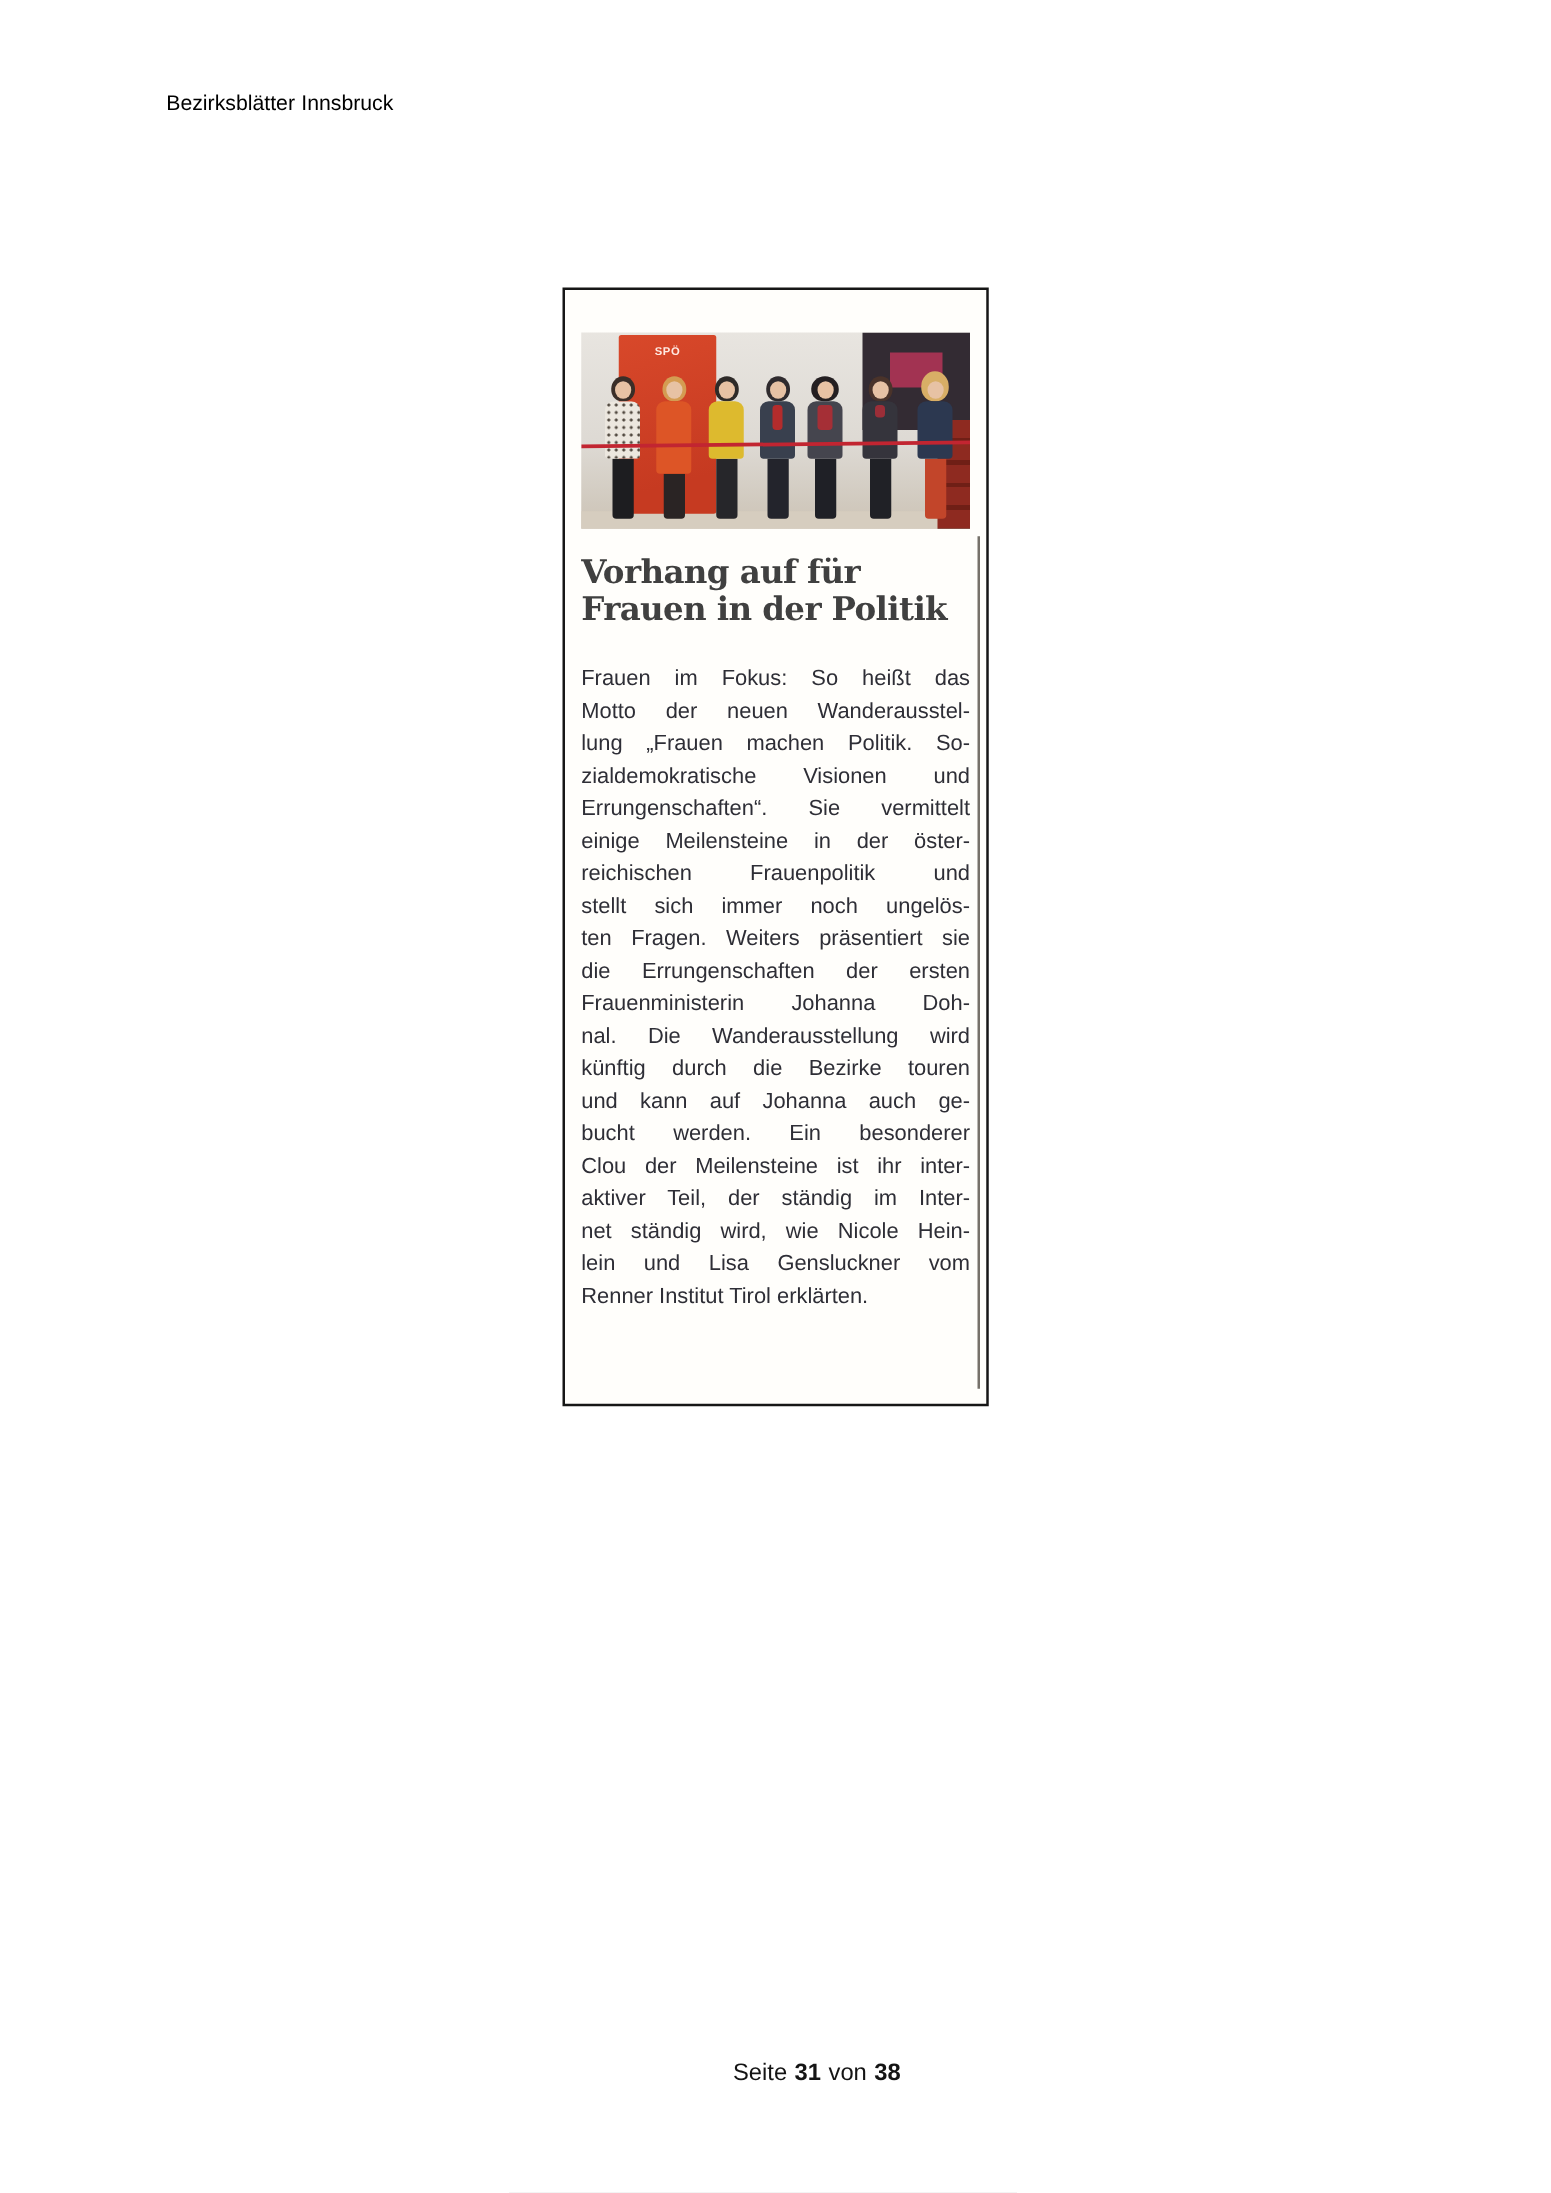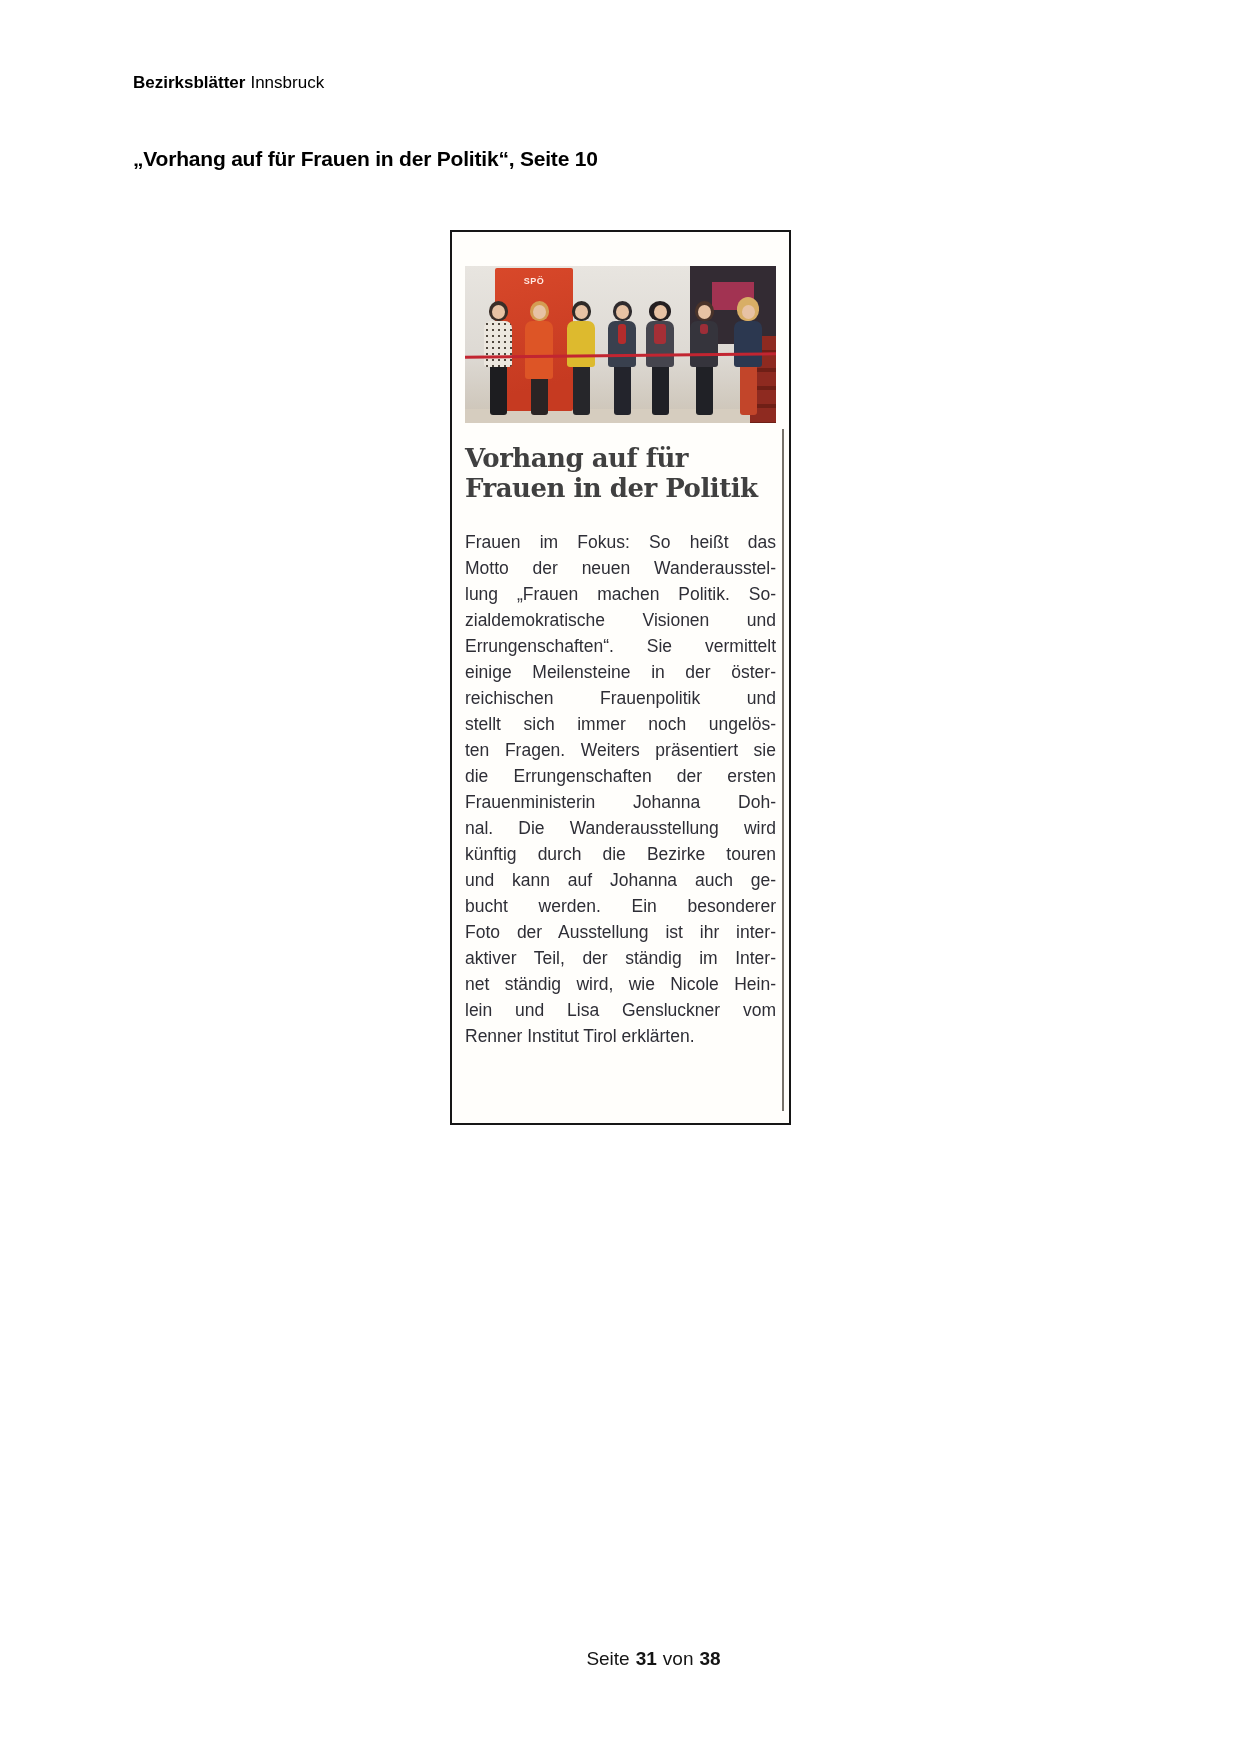--- a/index.html
+++ b/index.html
@@ -7,21 +7,21 @@
     position:relative; width:1241px; height:1754px; margin:0 auto;
     background:#ffffff; overflow:hidden;
     font-family:"Liberation Sans", sans-serif; color:#1a1a1a;
   }
 
   
   .doc-header {
     position:absolute; left:133px; top:72px;
     font-size:17px; line-height:22px; color:#000;
   }
-  .doc-header .pub { font-weight:bold; margin-right:5px; }
+  .doc-header .pub { font-weight:normal; margin-right:5px; }
   .doc-title {
     position:absolute; left:133px; top:146px;
     font-size:21px; line-height:26px; font-weight:bold; color:#000;
     letter-spacing:-0.2px;
   }
   .doc-footer {
     position:absolute; top:1648px; left:0; width:100%;
     text-align:center; font-size:19px; color:#141414;
   }
   .doc-footer .inner { position:relative; left:33px; }
@@ -132,21 +132,20 @@
 </style>
 </head>
 <body>
 
 <div class="page">
 
   <div class="doc-header">
     <span class="pub">Bezirksblätter</span><span>Innsbruck</span>
   </div>
 
-  <div class="doc-title">„Vorhang auf für Frauen in der Politik“, Seite 10</div>
 
   <div class="clipping">
 
     <div class="photo">
       <div class="floor"></div>
       <div class="banner">
         <span class="spo">SPÖ</span>
         <i class="bar1"></i>
         <i class="bar2"></i>
       </div>
@@ -222,21 +221,21 @@
         <div>einige Meilensteine in der öster-</div>
         <div>reichischen Frauenpolitik und</div>
         <div>stellt sich immer noch ungelös-</div>
         <div>ten Fragen. Weiters präsentiert sie</div>
         <div>die Errungenschaften der ersten</div>
         <div>Frauenministerin Johanna Doh-</div>
         <div>nal. Die Wanderausstellung wird</div>
         <div>künftig durch die Bezirke touren</div>
         <div>und kann auf Johanna auch ge-</div>
         <div>bucht werden. Ein besonderer</div>
-        <div>Foto der Ausstellung ist ihr inter-</div>
+        <div>Clou der Meilensteine ist ihr inter-</div>
         <div>aktiver Teil, der ständig im Inter-</div>
         <div>net ständig wird, wie Nicole Hein-</div>
         <div>lein und Lisa Gensluckner vom</div>
         <div>Renner Institut Tirol erklärten.</div>
       </div>
 
     <div class="col-rule"></div>
   </div>
 
   <div class="doc-footer">

